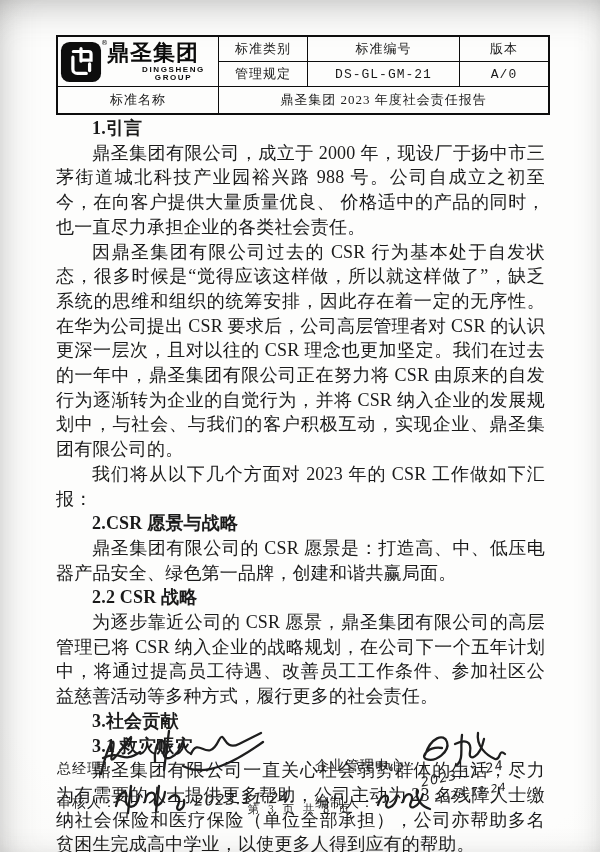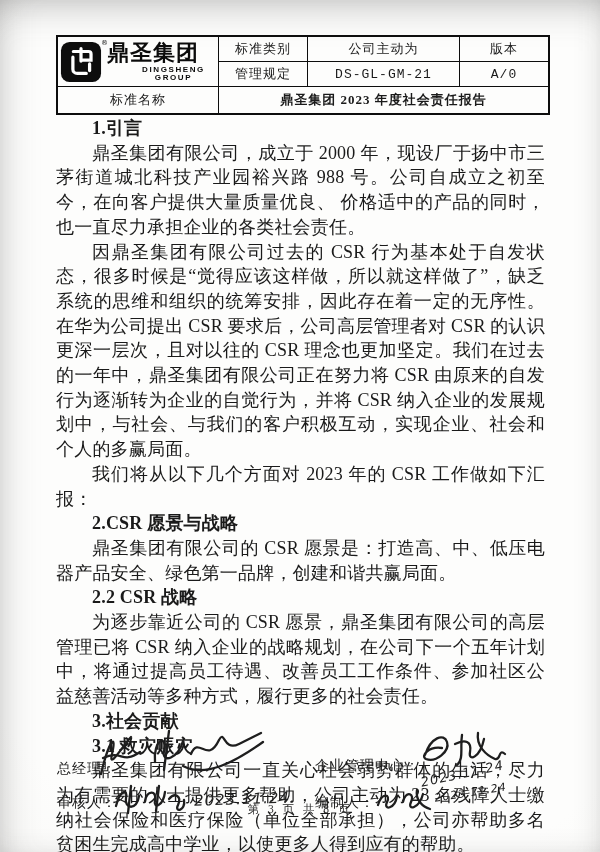--- a/index.html
+++ b/index.html
@@ -18,21 +18,21 @@
     border-collapse:collapse;table-layout:fixed;
   }
   .hdr-table td{
     border:1.4px solid #0d0d0d;text-align:center;vertical-align:middle;
     font-size:13px;padding:0;height:24px;letter-spacing:1px;
   }
   .hdr-table{border:2px solid #0d0d0d;}
   .logo-cell{width:160px;}
   .c2{width:88px;border-radius:6px;} .c3{width:151px;} .c4{width:88px;}
   .std-code{font-family:"Liberation Mono","DejaVu Sans Mono",monospace;letter-spacing:0;font-size:12.5px;margin-top:12px;}
-  .std-title{font-weight:700;font-size:13.5px;letter-spacing:.5px;}
+  .std-title{font-weight:400;font-size:13.5px;letter-spacing:.5px;}
   .logo-wrap{display:flex;align-items:center;justify-content:center;gap:5px;padding:3px 2px;}
   .logo-mark{position:relative;width:42px;height:42px;flex:0 0 auto;}
   .reg{position:absolute;top:-2px;right:-7px;font-size:7px;font-family:"DejaVu Sans",sans-serif;color:#111;}
   .logo-text{display:flex;flex-direction:column;align-items:flex-start;line-height:1;}
   .brand-cn{font-size:22px;font-weight:900;letter-spacing:1px;color:#0b0b0b;
             font-family:"Liberation Sans","DejaVu Sans",sans-serif;}
   .brand-en{font-size:8px;font-weight:700;letter-spacing:1.6px;margin-top:2px;color:#0b0b0b;
             font-family:"Liberation Sans","DejaVu Sans",sans-serif;padding-left:24px;}
   
   .doc-body{
@@ -77,39 +77,39 @@
             </svg>
             <span class="reg">®</span>
           </div>
           <div class="logo-text">
             <span class="brand-cn">鼎圣集团</span>
             <span class="brand-en">DINGSHENG GROUP</span>
           </div>
         </div>
       </td>
       <td class="c2">标准类别</td>
-      <td class="c3">公司主动为</td>
+      <td class="c3">标准编号</td>
       <td class="c4">版本</td>
     </tr>
     <tr>
       <td>管理规定</td>
       <td class="std-code">DS-GL-GM-21</td>
       <td class="std-code">A/0</td>
     </tr>
     <tr>
       <td style="height:26px">标准名称</td>
       <td colspan="3" class="std-title">鼎圣集团 2023 年度社会责任报告</td>
     </tr>
   </tbody>
     </table>
 
   <div class="doc-body">
     <p class="h">1.引言</p>
     <p class="p">鼎圣集团有限公司，成立于 2000 年，现设厂于扬中市三茅街道城北科技产业园裕兴路 988 号。公司自成立之初至今，在向客户提供大量质量优良、 价格适中的产品的同时，也一直尽力承担企业的各类社会责任。</p>
-    <p class="p">因鼎圣集团有限公司过去的 CSR 行为基本处于自发状态，很多时候是“觉得应该这样做，所以就这样做了”，缺乏系统的思维和组织的统筹安排，因此存在着一定的无序性。 在华为公司提出 CSR 要求后，公司高层管理者对 CSR 的认识更深一层次，且对以往的 CSR 理念也更加坚定。我们在过去的一年中，鼎圣集团有限公司正在努力将 CSR 由原来的自发行为逐渐转为企业的自觉行为，并将 CSR 纳入企业的发展规划中，与社会、与我们的客户积极互动，实现企业、社会和个人的多赢局面。</p>
+    <p class="p">因鼎圣集团有限公司过去的 CSR 行为基本处于自发状态，很多时候是“觉得应该这样做，所以就这样做了”，缺乏系统的思维和组织的统筹安排，因此存在着一定的无序性。 在华为公司提出 CSR 要求后，公司高层管理者对 CSR 的认识更深一层次，且对以往的 CSR 理念也更加坚定。我们在过去的一年中，鼎圣集团有限公司正在努力将 CSR 由原来的自发行为逐渐转为企业的自觉行为，并将 CSR 纳入企业的发展规划中，与社会、与我们的客户积极互动，实现企业、鼎圣集团有限公司的。</p>
     <p class="p">我们将从以下几个方面对 2023 年的 CSR 工作做如下汇报：</p>
     <p class="h">2.CSR 愿景与战略</p>
     <p class="p">鼎圣集团有限公司的 CSR 愿景是：打造高、中、低压电器产品安全、绿色第一品牌，创建和谐共赢局面。</p>
     <p class="h">2.2 CSR 战略</p>
     <p class="p">为逐步靠近公司的 CSR 愿景，鼎圣集团有限公司的高层管理已将 CSR 纳入企业的战略规划，在公司下一个五年计划中，将通过提高员工待遇、改善员工工作条件、参加社区公益慈善活动等多种方式，履行更多的社会责任。</p>
     <p class="h">3.社会贡献</p>
     <p class="h">3.1 救灾赈灾</p>
     <p class="p">鼎圣集团有限公司一直关心社会弱势群体的生活，尽力为有需要的人士提供更多帮助，公司主动为 23 名残障人士缴纳社会保险和医疗保险（单位全部承担），公司亦帮助多名贫困生完成高中学业，以使更多人得到应有的帮助。</p>
   </div>
 

